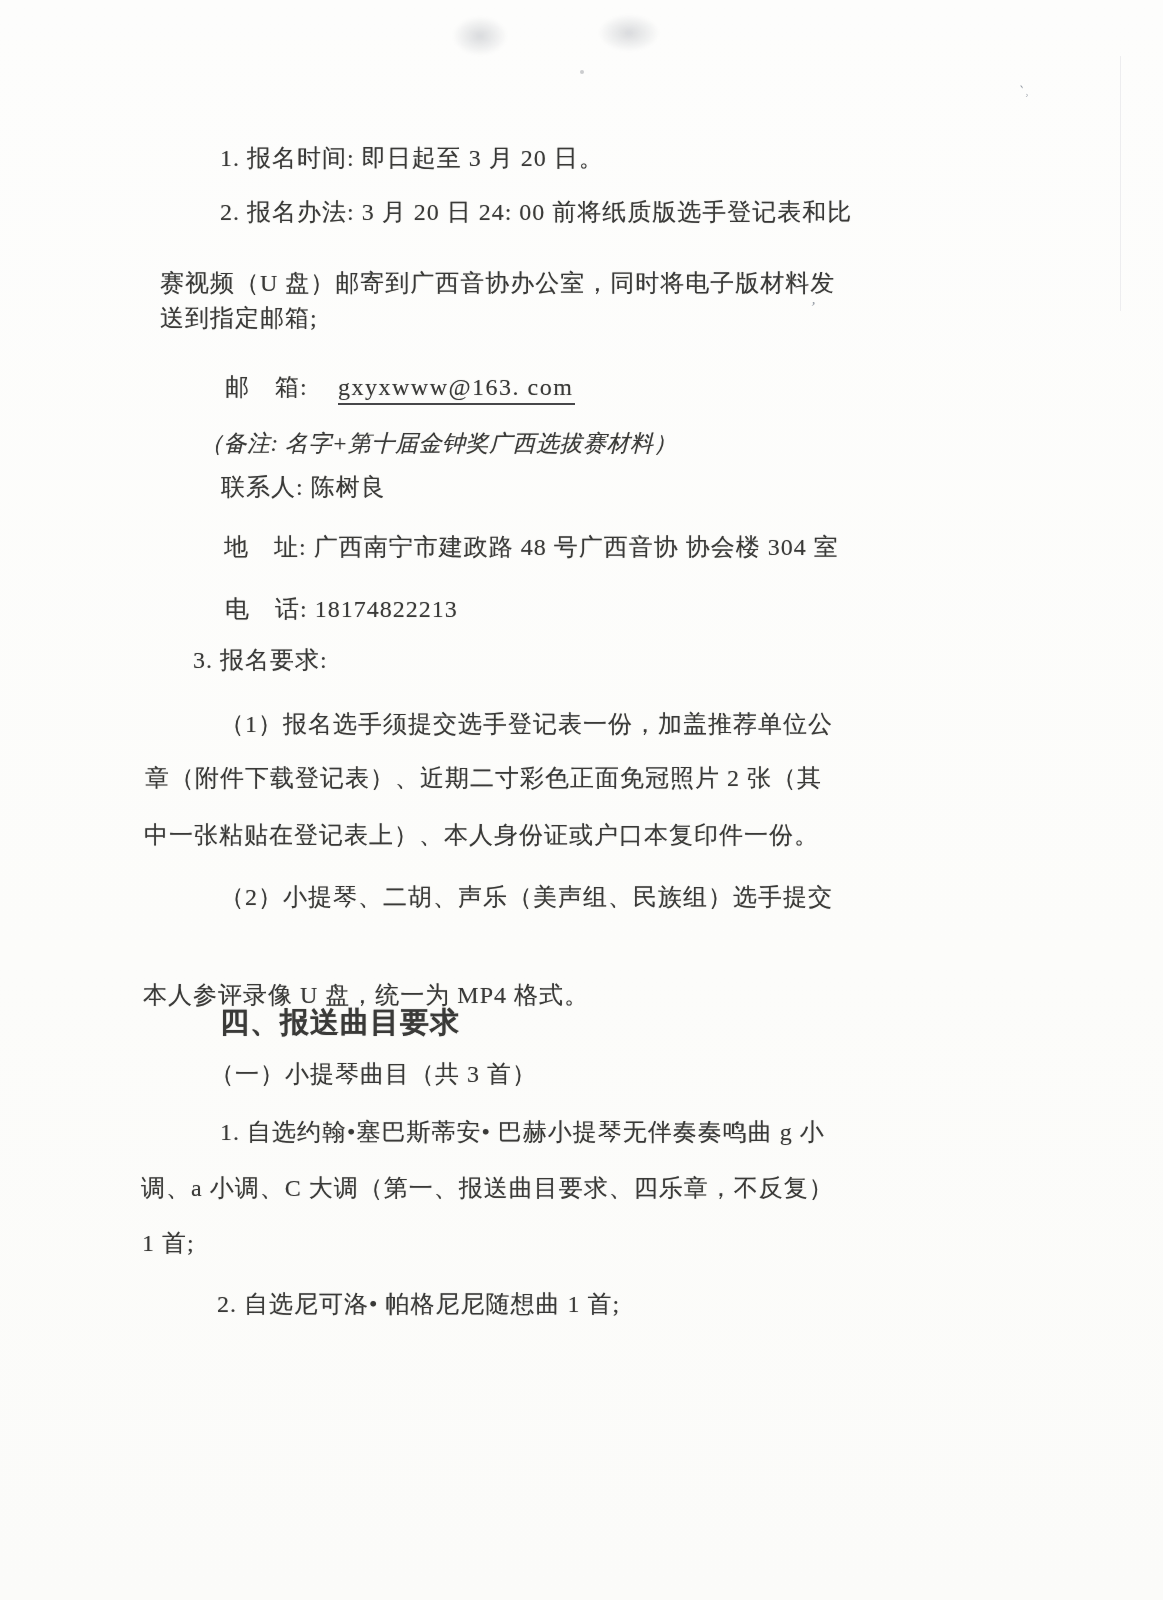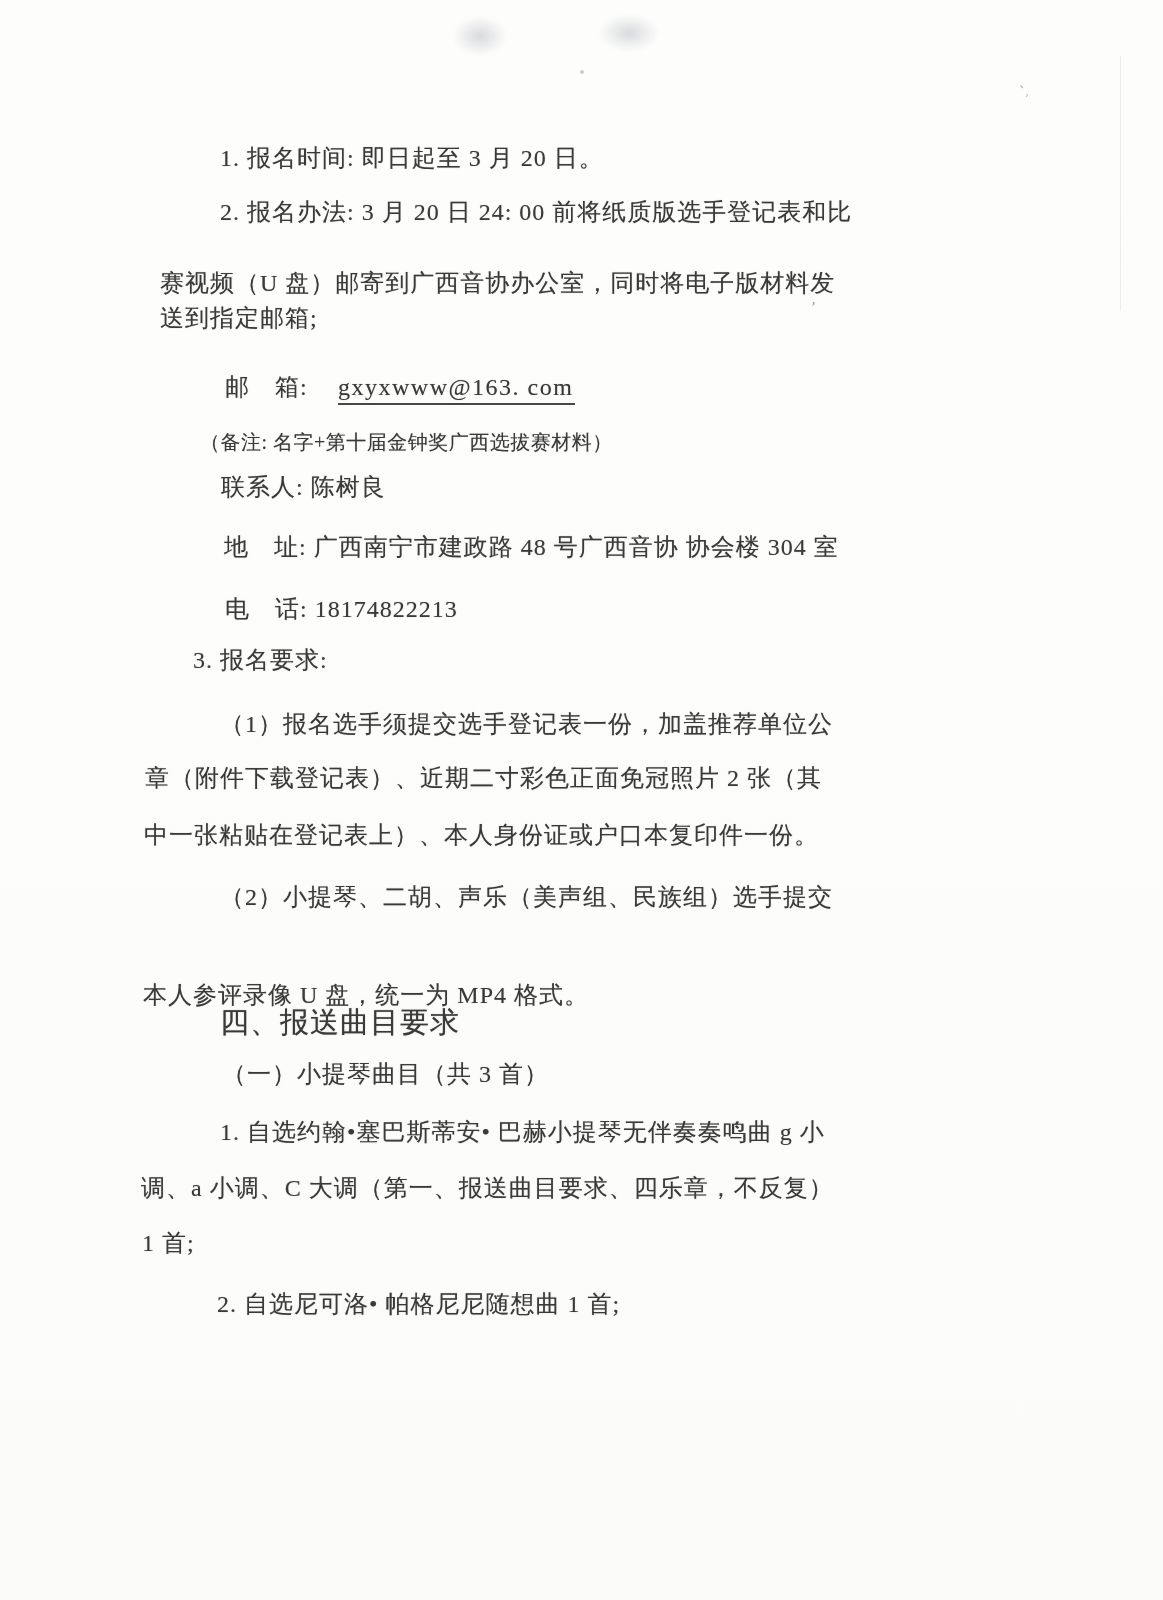--- a/index.html
+++ b/index.html
@@ -13,22 +13,22 @@
     color:#3a3a38;
   }
   .ln{
     position:absolute;
     white-space:nowrap;
     font-size:24px;
     line-height:1.15;
     letter-spacing:1px;
     text-shadow:0 0 1px rgba(70,70,68,.45);
   }
-  .ln.note{font-size:20px;letter-spacing:.5px;}
-  .ln.bold{font-weight:normal;font-size:29px;text-shadow:0 0 1px rgba(40,40,40,.6);}
+  .ln.note{font-size:23px;letter-spacing:.5px;font-style:italic;}
+  .ln.bold{font-weight:bold;font-size:29px;text-shadow:0 0 1px rgba(40,40,40,.6);}
   .ln.email-val{letter-spacing:1.5px;}
   .ln.email-val .u{
     display:inline-block;
     border-bottom:2px solid #47474a;
     padding:0 2px 1px 0;
   }
   
   .smudge{
     position:absolute;border-radius:50%;
     background:radial-gradient(ellipse at center,rgba(125,130,142,.28),rgba(125,130,142,0) 70%);
@@ -76,21 +76,21 @@
 
   <div class="ln" style="left:220px;top:711px;">（1）报名选手须提交选手登记表一份，加盖推荐单位公</div>
   <div class="ln" style="left:145px;top:765px;">章（附件下载登记表）、近期二寸彩色正面免冠照片 2 张（其</div>
   <div class="ln" style="left:144px;top:822px;">中一张粘贴在登记表上）、本人身份证或户口本复印件一份。</div>
 
   <div class="ln" style="left:220px;top:884px;">（2）小提琴、二胡、声乐（美声组、民族组）选手提交</div>
   <div class="ln" style="left:143px;top:942px;margin-top:40px;">本人参评录像 U 盘，统一为 MP4 格式。</div>
 
   <div class="ln bold" style="left:220px;top:1006px;">四、报送曲目要求</div>
 
-  <div class="ln" style="left:210px;top:1061px;margin-left:12px;">（一）小提琴曲目（共 3 首）</div>
+  <div class="ln" style="left:210px;top:1061px;">（一）小提琴曲目（共 3 首）</div>
 
   <div class="ln" style="left:220px;top:1119px;">1.  自选约翰•塞巴斯蒂安•  巴赫小提琴无伴奏奏鸣曲 g 小</div>
   <div class="ln" style="left:141px;top:1175px;">调、a 小调、C 大调（第一、报送曲目要求、四乐章，不反复）</div>
   <div class="ln" style="left:142px;top:1230px;">1 首;</div>
 
   <div class="ln" style="left:217px;top:1291px;">2. 自选尼可洛•  帕格尼尼随想曲 1 首;</div>
 
 </div>
 
 </body></html>

